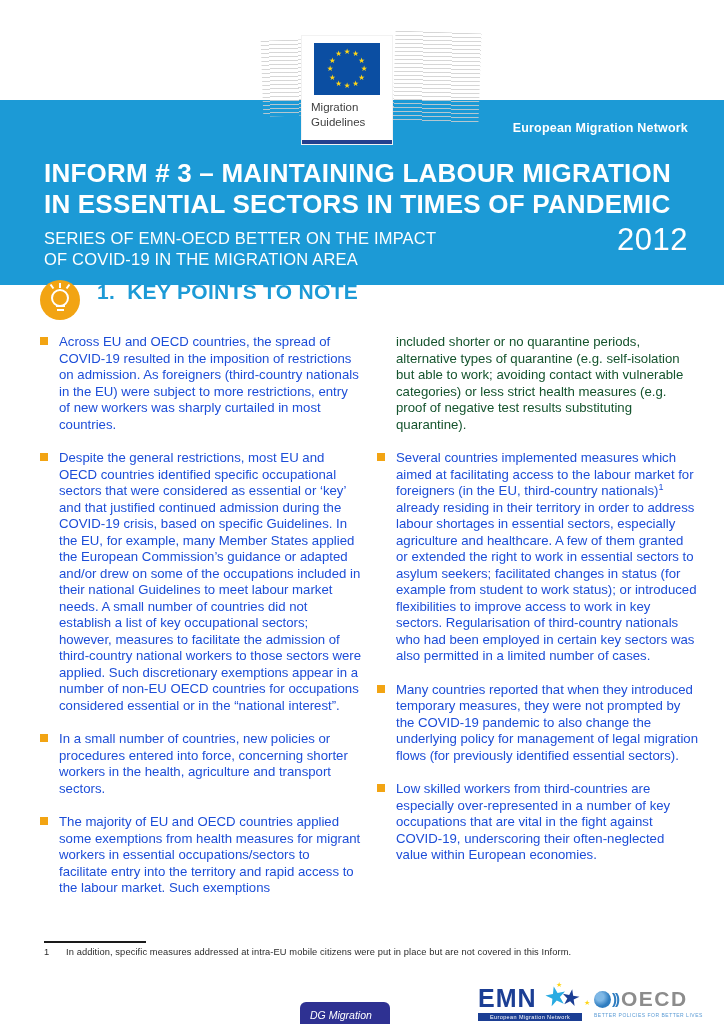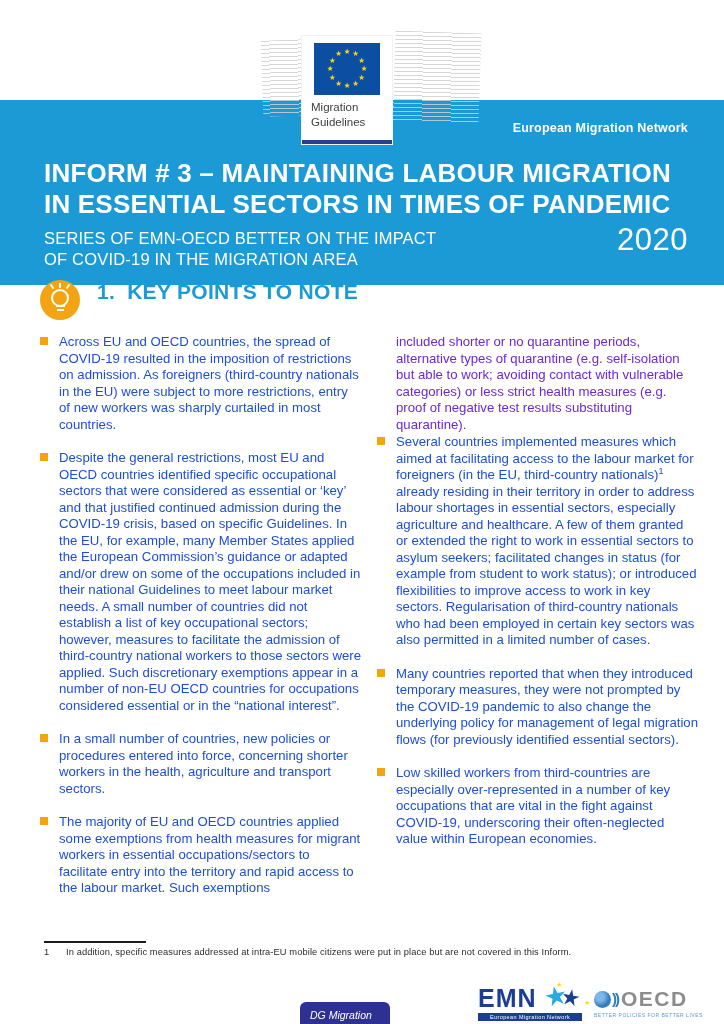--- a/index.html
+++ b/index.html
@@ -37,21 +37,21 @@
   .ray.r3{transform:translateX(7px) rotate(35deg);}
   .section-title{margin:0 0 0 17px;font-size:21px;font-weight:bold;color:#1C9AD6;letter-spacing:.3px;}
   .section-title .num{margin-right:12px;}
 
   
   .columns{position:absolute;top:334px;left:40px;width:661px;display:flex;gap:16px;}
   .col{width:321px;flex:0 0 auto;}
   ul.kp{list-style:none;margin:0;padding:0;}
   ul.kp li{position:relative;padding-left:19px;margin:0 0 17px 0;font-size:13.2px;line-height:1.25;color:#1d4ed8;}
   .sq{position:absolute;left:0;top:3px;width:8px;height:8px;background:#F2A413;}
-  .cont{padding-left:19px;margin:0 0 1px 0;font-size:13.2px;line-height:1.25;color:#6d28d9;}
+  .cont{padding-left:19px;margin:0 0 17px 0;font-size:13.2px;line-height:1.25;color:#14532d;}
   sup{font-size:9px;line-height:0;}
 
   
   .footnote{position:absolute;top:941px;left:44px;right:30px;}
   .fn-rule{width:102px;height:2px;background:#1a1a1a;margin-bottom:4px;}
   .fn-line{font-size:9.3px;color:#2b2b2b;letter-spacing:.1px;}
   .fn-num{display:inline-block;width:22px;}
 
   
   .footer{position:absolute;left:0;bottom:0;width:724px;height:40px;}
@@ -106,21 +106,21 @@
   <div class="band">
     <div class="network-label">European Migration Network</div>
     <h1 class="doc-title">
       <span>INFORM # 3 – MAINTAINING LABOUR MIGRATION</span><br>
       <span>IN ESSENTIAL SECTORS IN TIMES OF PANDEMIC</span>
     </h1>
     <div class="subtitle">
       <span>SERIES OF EMN-OECD BETTER ON THE IMPACT</span><br>
       <span>OF COVID-19 IN THE MIGRATION AREA</span>
     </div>
-    <div class="year">2020</div>
+    <div class="year">2012</div>
   </div>
 
   <div class="section-head">
     <div class="bulb-circle">
       <span class="ray r1"></span>
       <span class="ray r2"></span>
       <span class="ray r3"></span>
       <span class="bulb-head"></span>
       <span class="bulb-base1"></span>
       <span class="bulb-base2"></span>

